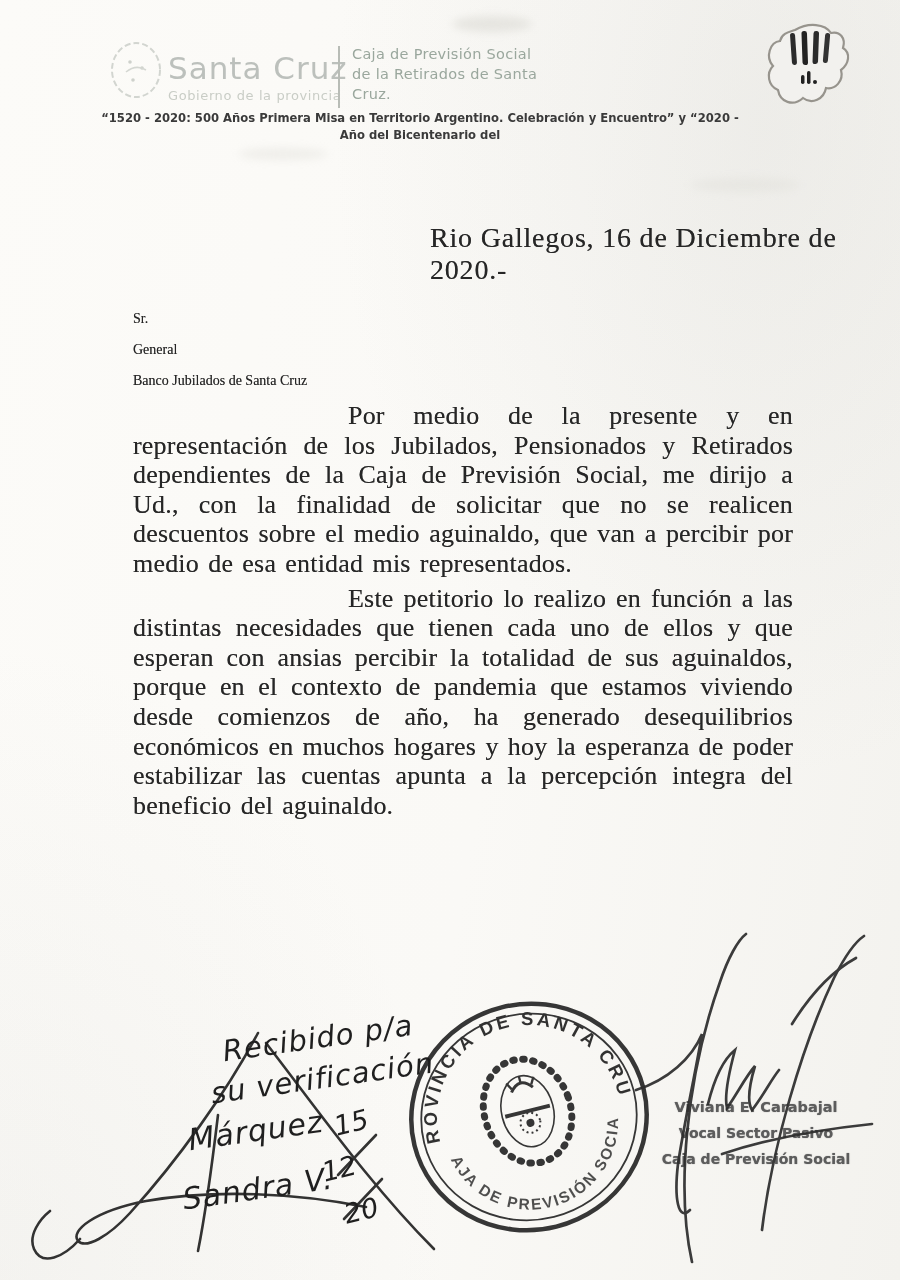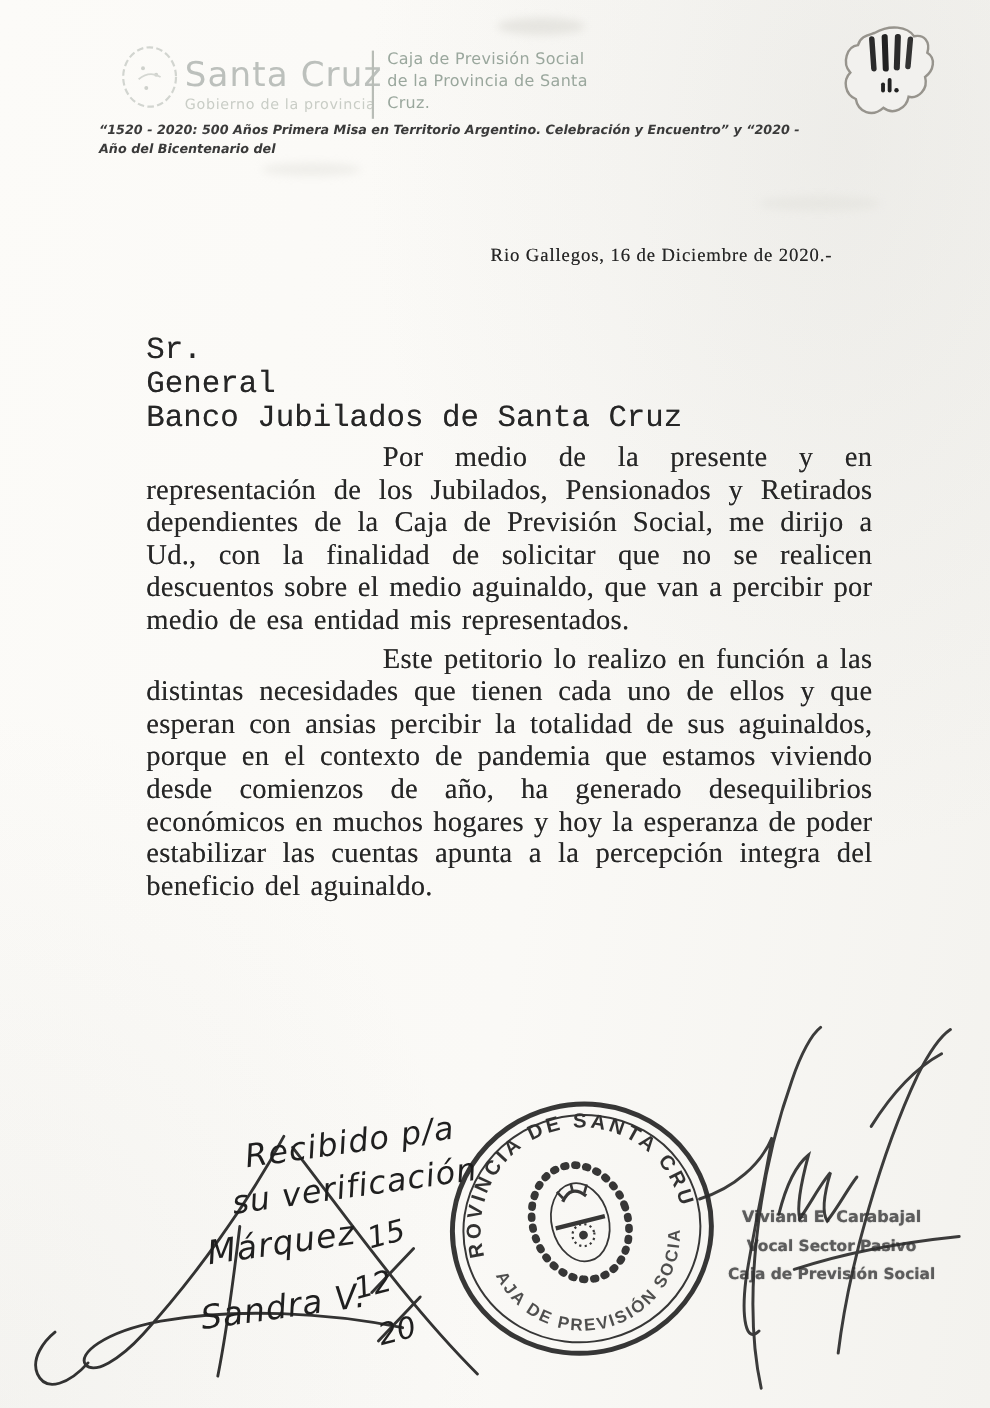--- a/index.html
+++ b/index.html
@@ -18,31 +18,31 @@
   .crest-icon { position:absolute; left:108px; top:40px; width:56px; height:60px; opacity:.75; }
   .logo-block { position:absolute; left:168px; top:50px; }
   .logo-title { font-family:"DejaVu Sans", sans-serif; font-size:31px; font-weight:400;
                 color:#bcc0bc; letter-spacing:1px; }
   .logo-subtitle { font-family:"DejaVu Sans", sans-serif; font-size:13px; color:#c9cdc6;
                    letter-spacing:.6px; margin-top:2px; }
   .logo-divider { position:absolute; left:338px; top:46px; width:2px; height:62px; background:#b8bcb6; }
   .org-block { position:absolute; left:352px; top:44px; width:210px;
                font-family:"DejaVu Sans", sans-serif; font-size:14.5px; line-height:20px;
                color:#9aa79d; letter-spacing:.3px; }
-  .tagline { position:absolute; left:90px; top:110px; width:660px; text-align:left;
-             font-family:"DejaVu Sans", sans-serif; font-style:italic; font-weight:bold;
+  .tagline { position:absolute; left:90px; top:110px; width:660px; text-align:center;
+             font-family:"DejaVu Sans", sans-serif; font-weight:bold;
              font-size:11.6px; line-height:17px; color:#3a3a3a; }
   .ink-stamp { position:absolute; left:763px; top:20px; width:96px; height:102px; }
   .smudge { position:absolute; background:#d9d8d2; filter:blur(4px); border-radius:50%; opacity:.55; }
   
-  .date-line { position:absolute; left:446px; top:222px; font-size:17px; letter-spacing:.8px;
+  .date-line { position:absolute; left:430px; top:222px; font-size:28px; letter-spacing:.8px;
                text-shadow:0 0 .5px rgba(40,40,40,.65); }
   .letter-body { position:absolute; left:133px; top:303px; width:660px;
                  text-shadow:0 0 .5px rgba(40,40,40,.6); }
-  .recipient-line { font-size:28px; line-height:31px;font-family:Liberation Mono, monospace; }
+  .recipient-line { font-size:14px; line-height:31px; }
   .despacho { text-decoration:underline; text-underline-offset:3px; }
   .salutation { font-size:21px; line-height:31px; }
   .para { font-size:26px; line-height:29.6px; text-align:justify; text-indent:215px;
           word-spacing:2.5px; letter-spacing:.2px; margin-top:5px; }
   .reference { position:absolute; left:133px; top:978px; font-size:22px; letter-spacing:.8px;
                text-decoration:underline; text-underline-offset:4px;
                text-shadow:0 0 .5px rgba(40,40,40,.65); }
   
   .hand-zone { position:absolute; left:30px; top:995px; width:430px; height:285px; }
   .hand-zone svg { position:absolute; left:0; top:0; }
@@ -83,21 +83,21 @@
     <circle cx="25" cy="40" r="1.8" fill="#c0c4be"></circle>
     <path d="M18 32 q10 -8 20 -2" fill="none" stroke="#c8ccc6" stroke-width="1.6"></path>
   </svg>
   <div class="logo-block">
     <div class="logo-title">Santa Cruz</div>
     <div class="logo-subtitle">Gobierno de la provincia</div>
   </div>
   <div class="logo-divider"></div>
   <div class="org-block">
     <div>Caja de Previsión Social</div>
-    <div>de la Provincia de Santa</div>
+    <div>de la Retirados de Santa</div>
     <div>Cruz.</div>
   </div>
   <div class="tagline">
     <div>“1520 - 2020: 500 Años Primera Misa en Territorio Argentino. Celebración y Encuentro” y “2020 - Año del Bicentenario del</div>
   </div>
 
   <svg class="ink-stamp" viewBox="0 0 96 102">
     <path d="M32 10 C46 2 62 4 68 13 C77 11 83 18 80 28 C88 33 86 44 78 50 C81 61 72 70 63 68 C61 79 49 85 40 78 C30 87 17 82 15 70 C5 66 3 53 10 46 C2 37 7 22 17 21 C19 13 26 12 32 10 Z" fill="#f2f1ee" stroke="#97948d" stroke-width="2.2"></path>
     <rect x="28" y="13" width="5" height="32" rx="2.5" fill="#2b2b2b" transform="rotate(-4 30 29)"></rect>
     <rect x="39" y="11" width="5.5" height="34" rx="2.5" fill="#222" transform="rotate(-2 42 28)"></rect>

